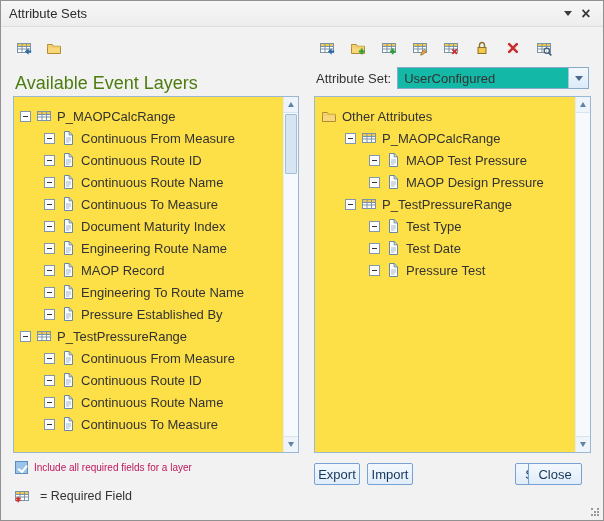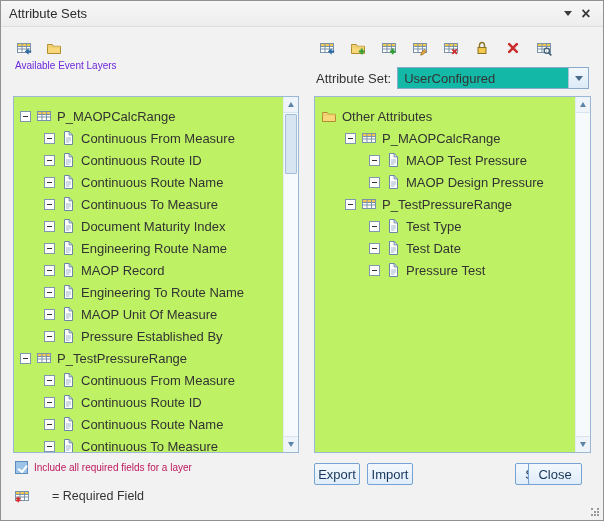--- a/index.html
+++ b/index.html
@@ -15,31 +15,31 @@
   .caret-dark{width:0;height:0;border-left:4px solid transparent;border-right:4px solid transparent;border-top:5px solid #3c3c3c;}
   .tb-ctl.close{font-size:16px;font-weight:bold;line-height:16px;}
 
   
   .tb-left{position:absolute;left:12px;top:36px;display:flex;gap:8px;}
   .tb-right{position:absolute;left:315px;top:36px;display:flex;gap:9px;}
   .tool-btn{width:22px;height:22px;padding:2px;border:1px solid transparent;background:transparent;border-radius:2px;
     display:flex;align-items:center;justify-content:center;cursor:pointer;}
 
   
-  .label-left{position:absolute;left:14px;top:59px;font-size:10px;color:#6d28d9;}
+  .label-left{position:absolute;left:14px;top:72px;font-size:18px;color:#4d7c0f;}
   .attr-set-row{position:absolute;left:315px;top:66px;right:14px;display:flex;align-items:center;}
   .attr-set-label{font-size:13px;color:#333;margin-right:6px;white-space:nowrap;text-align:right;}
   .combo{flex:1;height:22px;background:#14b8a6;border:1px solid #88aacb;display:flex;align-items:center;box-sizing:border-box;}
   .combo-text{flex:1;font-size:13px;color:#333;padding-left:6px;overflow:hidden;white-space:nowrap;}
   .combo-btn{width:19px;align-self:stretch;background:linear-gradient(#f3f8fd,#dcebf8);border-left:1px solid #aac4dc;
     display:flex;align-items:center;justify-content:center;cursor:pointer;}
   .caret{width:0;height:0;border-left:4px solid transparent;border-right:4px solid transparent;border-top:5px solid #4a6b8c;}
 
   
-  .panel{position:absolute;top:95px;background:#bef264;border:1px solid #9ab8d4;box-sizing:border-box;}
+  .panel{position:absolute;top:95px;background:#fde047;border:1px solid #9ab8d4;box-sizing:border-box;}
   #panel-left{left:12px;width:286px;height:357px;}
   #panel-right{left:313px;width:277px;height:357px;}
   .tree-scroll{position:absolute;left:0;top:0;bottom:0;right:15px;overflow:hidden;padding-top:8px;}
 
   .tree-row{height:22px;display:flex;align-items:center;white-space:nowrap;cursor:default;}
   .expando{width:11px;height:11px;box-sizing:border-box;border:1px solid #8097ad;background:#fff;
     display:inline-flex;align-items:center;justify-content:center;margin-right:5px;flex:none;cursor:pointer;}
   .expando .minus{width:5px;height:1px;background:#333;display:block;}
   .node-icon{width:16px;height:16px;margin-right:5px;flex:none;display:inline-flex;}
   .node-label{font-size:13px;color:#333;}
@@ -60,21 +60,21 @@
     border-left:2px solid #fff;border-bottom:2px solid #fff;transform:rotate(-50deg);}
   .chk-label{font-size:10px;color:#be185d;cursor:pointer;}
 
   .btn{position:absolute;top:462px;height:22px;font-family:"Liberation Sans",sans-serif;font-size:13px;color:#16355a;
     background:linear-gradient(#f3f8fd,#e0edfa);border:1px solid #76a3d4;border-radius:2px;cursor:pointer;padding:0;}
   #btn-export{left:313px;width:46px;}
   #btn-import{left:366px;width:46px;}
   #btn-save{left:470px;width:50px;margin-left:44px;}
   #btn-close{left:527px;width:54px;}
 
-  .legend{position:absolute;left:13px;top:487px;display:flex;align-items:center;gap:17px;}
+  .legend{position:absolute;left:13px;top:487px;display:flex;align-items:center;gap:5px;}
   .legend .legend-text{font-size:12.5px;color:#333;}
 
   .grip{position:absolute;right:4px;bottom:4px;width:2px;height:2px;background:#9a9a9a;
     box-shadow:6px 0 0 #9a9a9a, 3px 3px 0 #9a9a9a, 6px 3px 0 #9a9a9a, 0 6px 0 #9a9a9a, 3px 6px 0 #9a9a9a, 6px 6px 0 #9a9a9a;
     transform:translate(-6px,-6px);cursor:nwse-resize;}
 </style>
 </head>
 <body>
 
 <div id="stage">
@@ -304,33 +304,20 @@
             <span class="expando">
               <span class="minus"></span>
             </span>
             <span class="node-icon">
               <svg width="16" height="16" viewBox="0 0 16 16">
                 <path d="M4.5 1.5 h4.6 l3.4 3.4 V14.5 h-8 z" fill="#fff" stroke="#6a87a5"></path>
                 <path d="M9.1 1.5 v3.4 h3.4" fill="none" stroke="#6a87a5"></path>
                 <path d="M6 8 h5 M6 10 h5 M6 12 h3.5" stroke="#9fb6ca"></path>
               </svg>
             </span>
-            <span class="node-label">MAOP Unit Of Measure</span>
-          </div>
-          <div class="tree-row" style="padding-left: 30px;">
-            <span class="expando">
-              <span class="minus"></span>
-            </span>
-            <span class="node-icon">
-              <svg width="16" height="16" viewBox="0 0 16 16">
-                <path d="M4.5 1.5 h4.6 l3.4 3.4 V14.5 h-8 z" fill="#fff" stroke="#6a87a5"></path>
-                <path d="M9.1 1.5 v3.4 h3.4" fill="none" stroke="#6a87a5"></path>
-                <path d="M6 8 h5 M6 10 h5 M6 12 h3.5" stroke="#9fb6ca"></path>
-              </svg>
-            </span>
             <span class="node-label">Pressure Established By</span>
           </div>
           <div class="tree-row" style="padding-left: 6px;">
             <span class="expando">
               <span class="minus"></span>
             </span>
             <span class="node-icon">
               <svg width="16" height="16" viewBox="0 0 16 16">
                 <rect x="1.5" y="3.5" width="13" height="9" fill="#fffef7" stroke="#7a93ad"></rect>
                 <rect x="1.5" y="3.5" width="13" height="3" fill="#f2c94c" stroke="#7a93ad"></rect>

